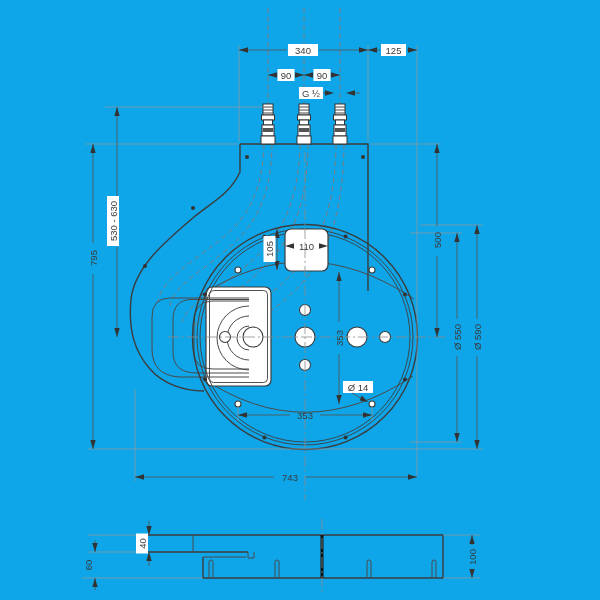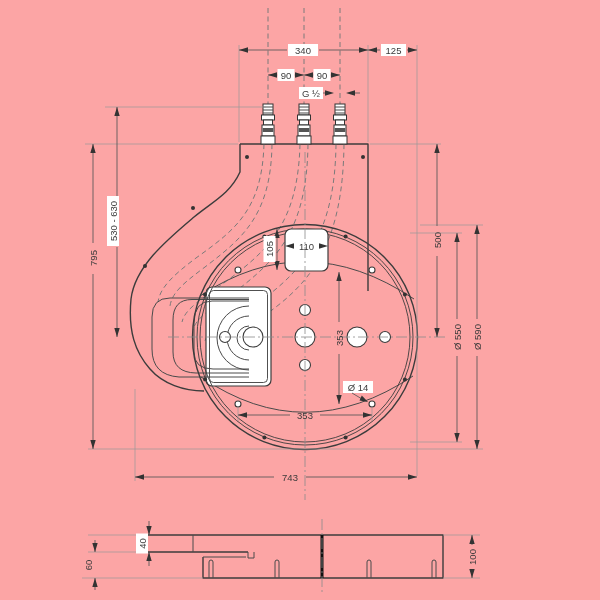--- a/index.html
+++ b/index.html
@@ -1,16 +1,16 @@
 <!DOCTYPE html>
 <html><head>
 <meta charset="utf-8">
 <style>
   html,body{margin:0;padding:0;background:#fff;}
-  .stage{width:600px;height:600px;background:#fca5a5;position:relative;overflow:hidden;}
+  .stage{width:600px;height:600px;background:#0ea5e9;position:relative;overflow:hidden;}
   svg{display:block;}
   .dim-text{font-family:"Liberation Sans",sans-serif;font-size:9.5px;fill:#3a3a3a;}
   .lbl-bg{fill:#ffffff;}
   .main{stroke:#3c3c3c;stroke-width:1.4;fill:none;stroke-linejoin:round;}
   .mid{stroke:#3c3c3c;stroke-width:0.9;fill:none;}
   .thin{stroke:#4a4a4a;stroke-width:1;fill:none;}
   .wfill{fill:#ffffff;stroke:#3c3c3c;stroke-width:1.2;}
   .hole{fill:#ffffff;stroke:#3c3c3c;stroke-width:1.1;}
   .dot{fill:#333;stroke:none;}
   .dash{stroke:#7a7a7a;stroke-width:1;fill:none;stroke-dasharray:5,3.5;}

